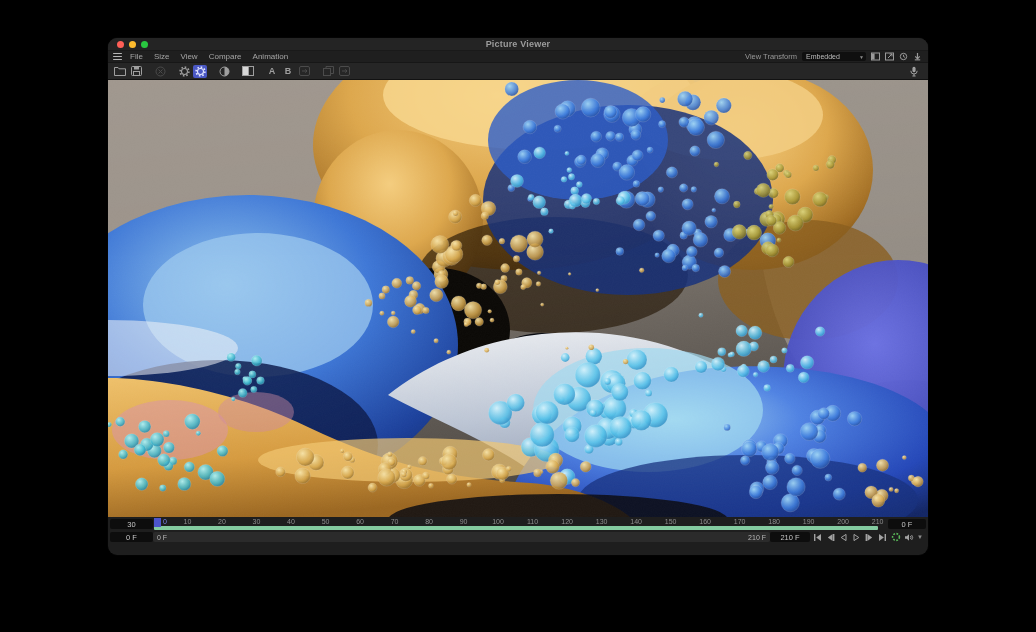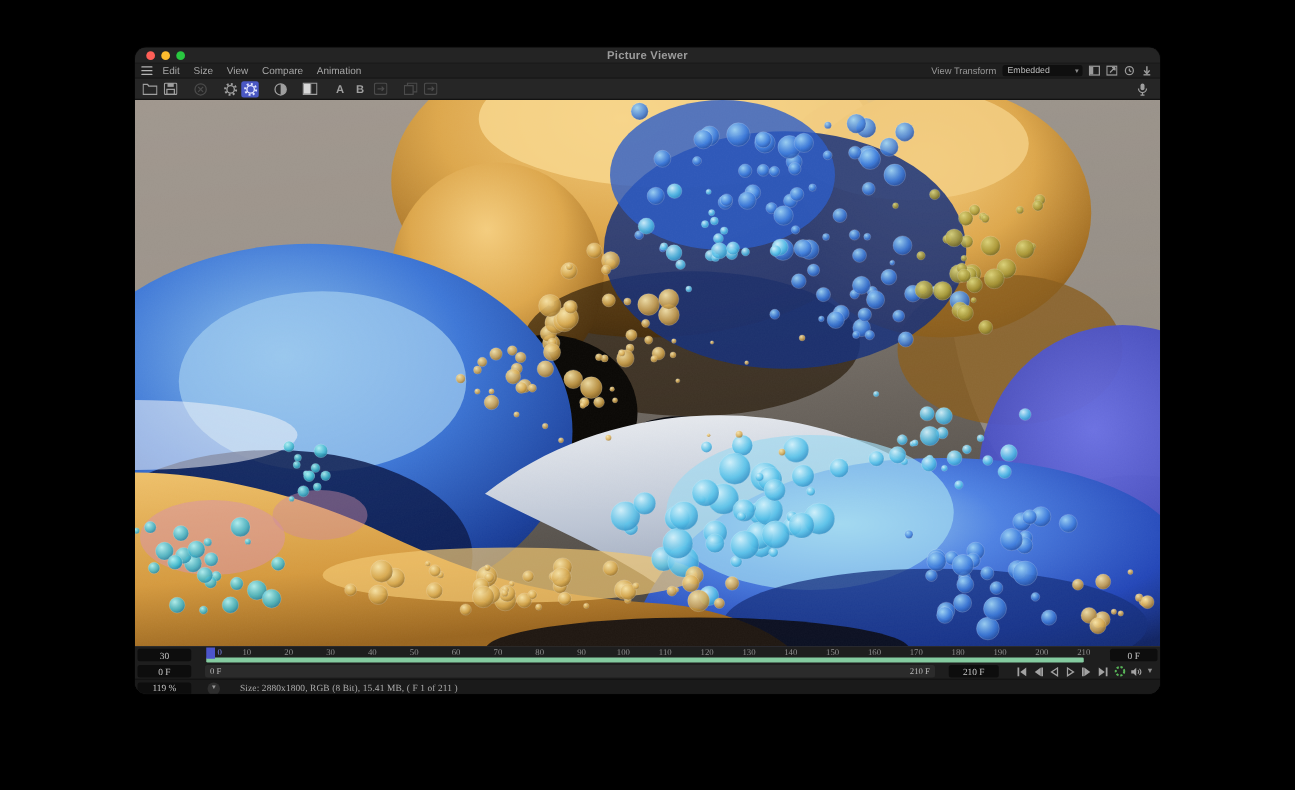--- a/index.html
+++ b/index.html
@@ -45,21 +45,21 @@
   .tb-gap { width:8px; }
   .tb-letter { font-size:9px; font-weight:bold; color:#9f9f9f; }
   .tb-right { margin-left:auto; }
 
   
   .viewport { position:relative; width:820px; height:437px; background:#555; overflow:hidden; }
   .viewport svg { position:absolute; left:0; top:0; }
 
   
   .timeline { background:#1e1e1e; }
-  .trow { display:flex; align-items:center; padding:0 2px; gap:11px;font-family:Liberation Serif, serif; }
+  .trow { display:flex; align-items:center; padding:0 2px; gap:0; }
   .row-ruler { height:14px; }
   .row-range { height:12px; }
   .row-status { height:14px; background:#1a1a1a; border-top:1px solid #131313; }
   .tfield { background:#0d0d0d; border-radius:2px; color:#c6c6c6; font-size:7.5px;
             height:10px; display:flex; align-items:center; justify-content:center; }
   .f-left { width:43px; }
   .f-right1 { width:38px; }
   .f-end { width:40px; }
   .ruler { position:relative; flex:1; height:14px; }
   .tick { position:absolute; top:1px; transform:translateX(-50%); font-size:7px; color:#8e8e8e; }
@@ -92,21 +92,21 @@
       </div>
       <span class="title">Picture Viewer</span>
     </div>
 
     <div class="menubar">
       <span class="hamburger">
           <i></i>
           <i></i>
           <i></i>
         </span>
-      <span class="menu-item">Edit</span>
+      <span class="menu-item">File</span>
       <span class="menu-item">Size</span>
       <span class="menu-item">View</span>
       <span class="menu-item">Compare</span>
       <span class="menu-item">Animation</span>
       <div class="menubar-right">
         <span class="vt-label">View Transform</span>
         <div class="vt-select">
           <span>Embedded</span>
           <span class="caret">▼</span>
         </div>
@@ -804,21 +804,16 @@
           <span class="tp-btn">
             <svg width="10" height="9" viewBox="0 0 10 9">
                 <path d="M1,3.2 L2.8,3.2 L5,1.2 L5,7.8 L2.8,5.8 L1,5.8 Z" fill="#a2a2a2"></path>
                 <path d="M6.4,3 A2.4,2.4 0 0 1 6.4,6 M7.6,2 A3.8,3.8 0 0 1 7.6,7" fill="none" stroke="#a2a2a2" stroke-width="0.9"></path>
               </svg>
           </span>
           <span class="tp-caret">▼</span>
         </div>
       </div>
 
-      <div class="trow row-status">
-        <div class="tfield f-left">119 %</div>
-        <div class="zoom-drop">▼</div>
-        <span class="status-text">Size: 2880x1800, RGB (8 Bit), 15.41 MB,  ( F 1 of 211 )</span>
-      </div>
 
     </div>
   </div>
 </div>
 
 </body></html>

